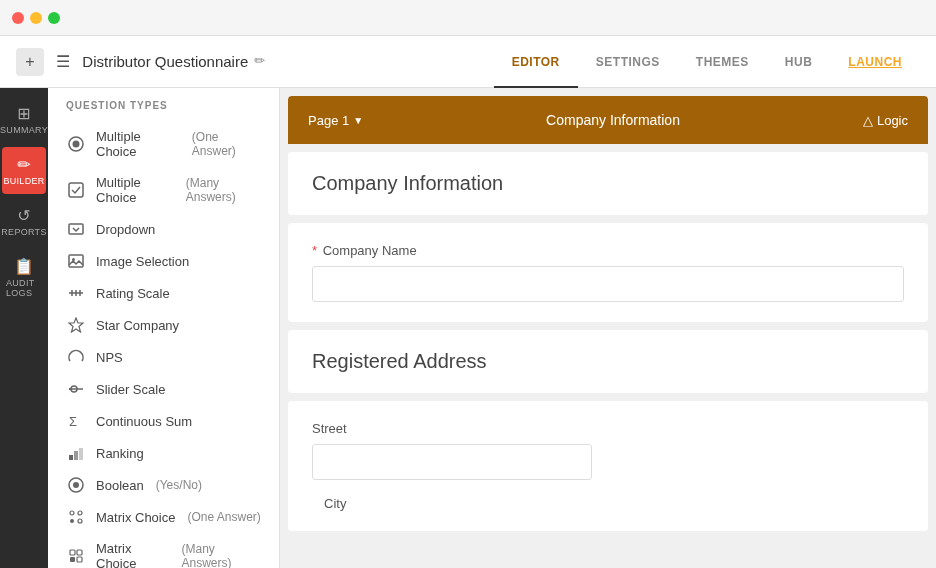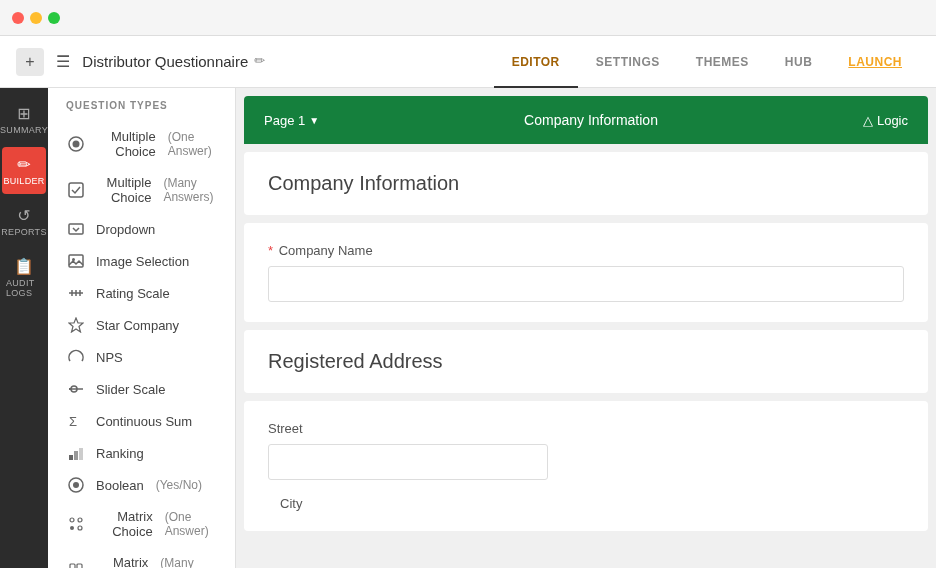--- a/index.html
+++ b/index.html
@@ -66,21 +66,21 @@
       cursor: pointer;
       border-radius: 4px;
       color: #aaa;
     }
     .sidebar-item.active { background: #e8463a; color: #fff; }
     .sidebar-item .icon-shape { font-size: 16px; margin-bottom: 2px; }
     .sidebar-item .label { font-size: 9px; text-transform: uppercase; letter-spacing: 0.3px; }
 
     
     .question-panel {
-      width: 188px;
+      width: 232px;
       background: #fff;
       border-right: 1px solid #e0e0e0;
       overflow-y: auto;
       padding: 12px 0;
     }
     .panel-header {
       font-size: 10px;
       font-weight: 700;
       color: #888;
       letter-spacing: 1px;
@@ -90,34 +90,34 @@
     .q-item {
       display: flex;
       align-items: center;
       padding: 8px 18px;
       cursor: pointer;
       gap: 10px;
       color: #444;
       font-size: 13px;
     }
     .q-icon { width: 20px; display: flex; align-items: center; justify-content: center; color: #666; flex-shrink: 0; }
-    .q-label { color: #444; text-align: right; }
+    .q-label { color: #444; }
     .q-sub { color: #888; font-size: 12px; margin-left: 2px; }
 
     
     .editor-main {
       flex: 1;
       background: #f0f0f0;
       overflow-y: auto;
       padding: 0;
     }
 
     
     .page-header {
-      background: #15803d;
+      background: #a16207;
       color: #fff;
       display: flex;
       align-items: center;
       padding: 0 20px;
       height: 48px;
       margin: 8px;
       border-radius: 4px 4px 0 0;
     }
     .page-selector { display: flex; align-items: center; gap: 4px; font-size: 13px; cursor: pointer; }
     .page-arrow { font-size: 10px; }

